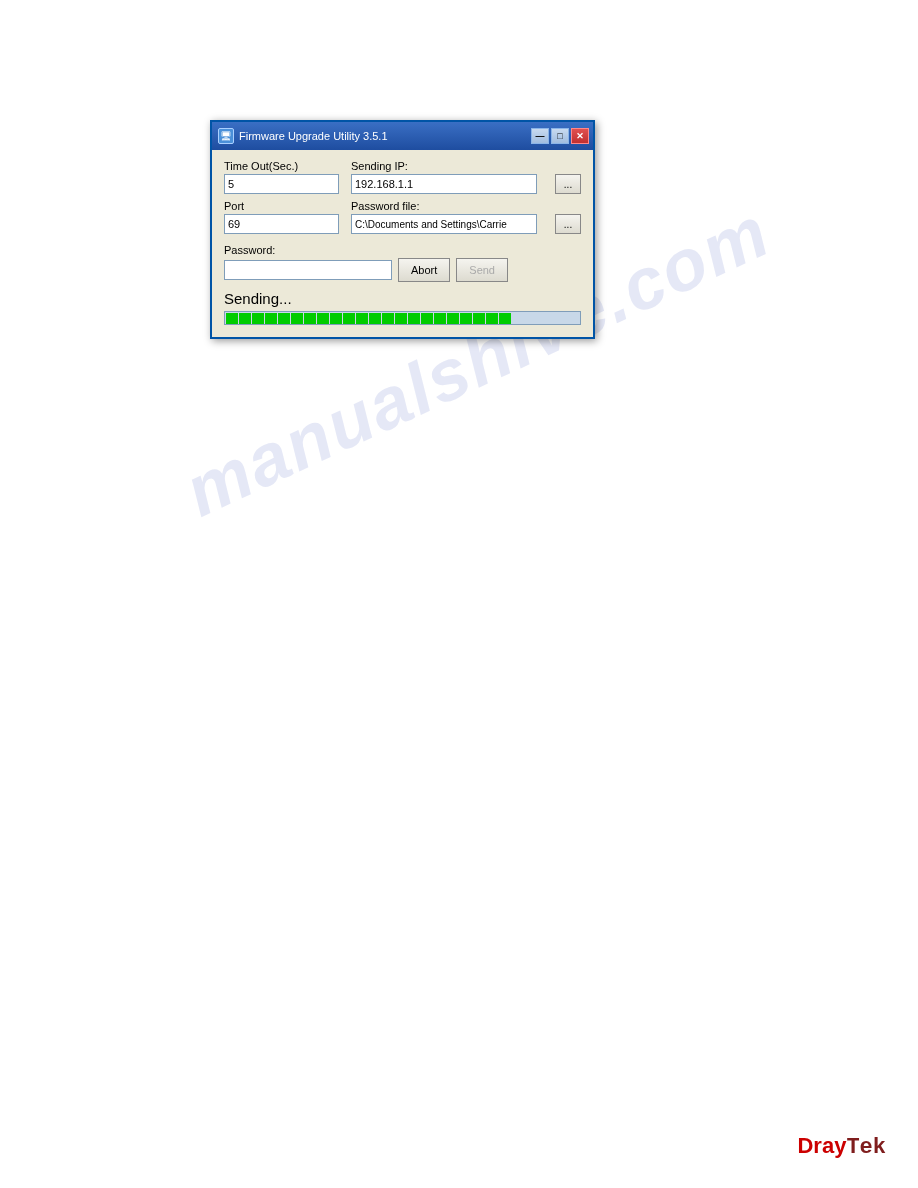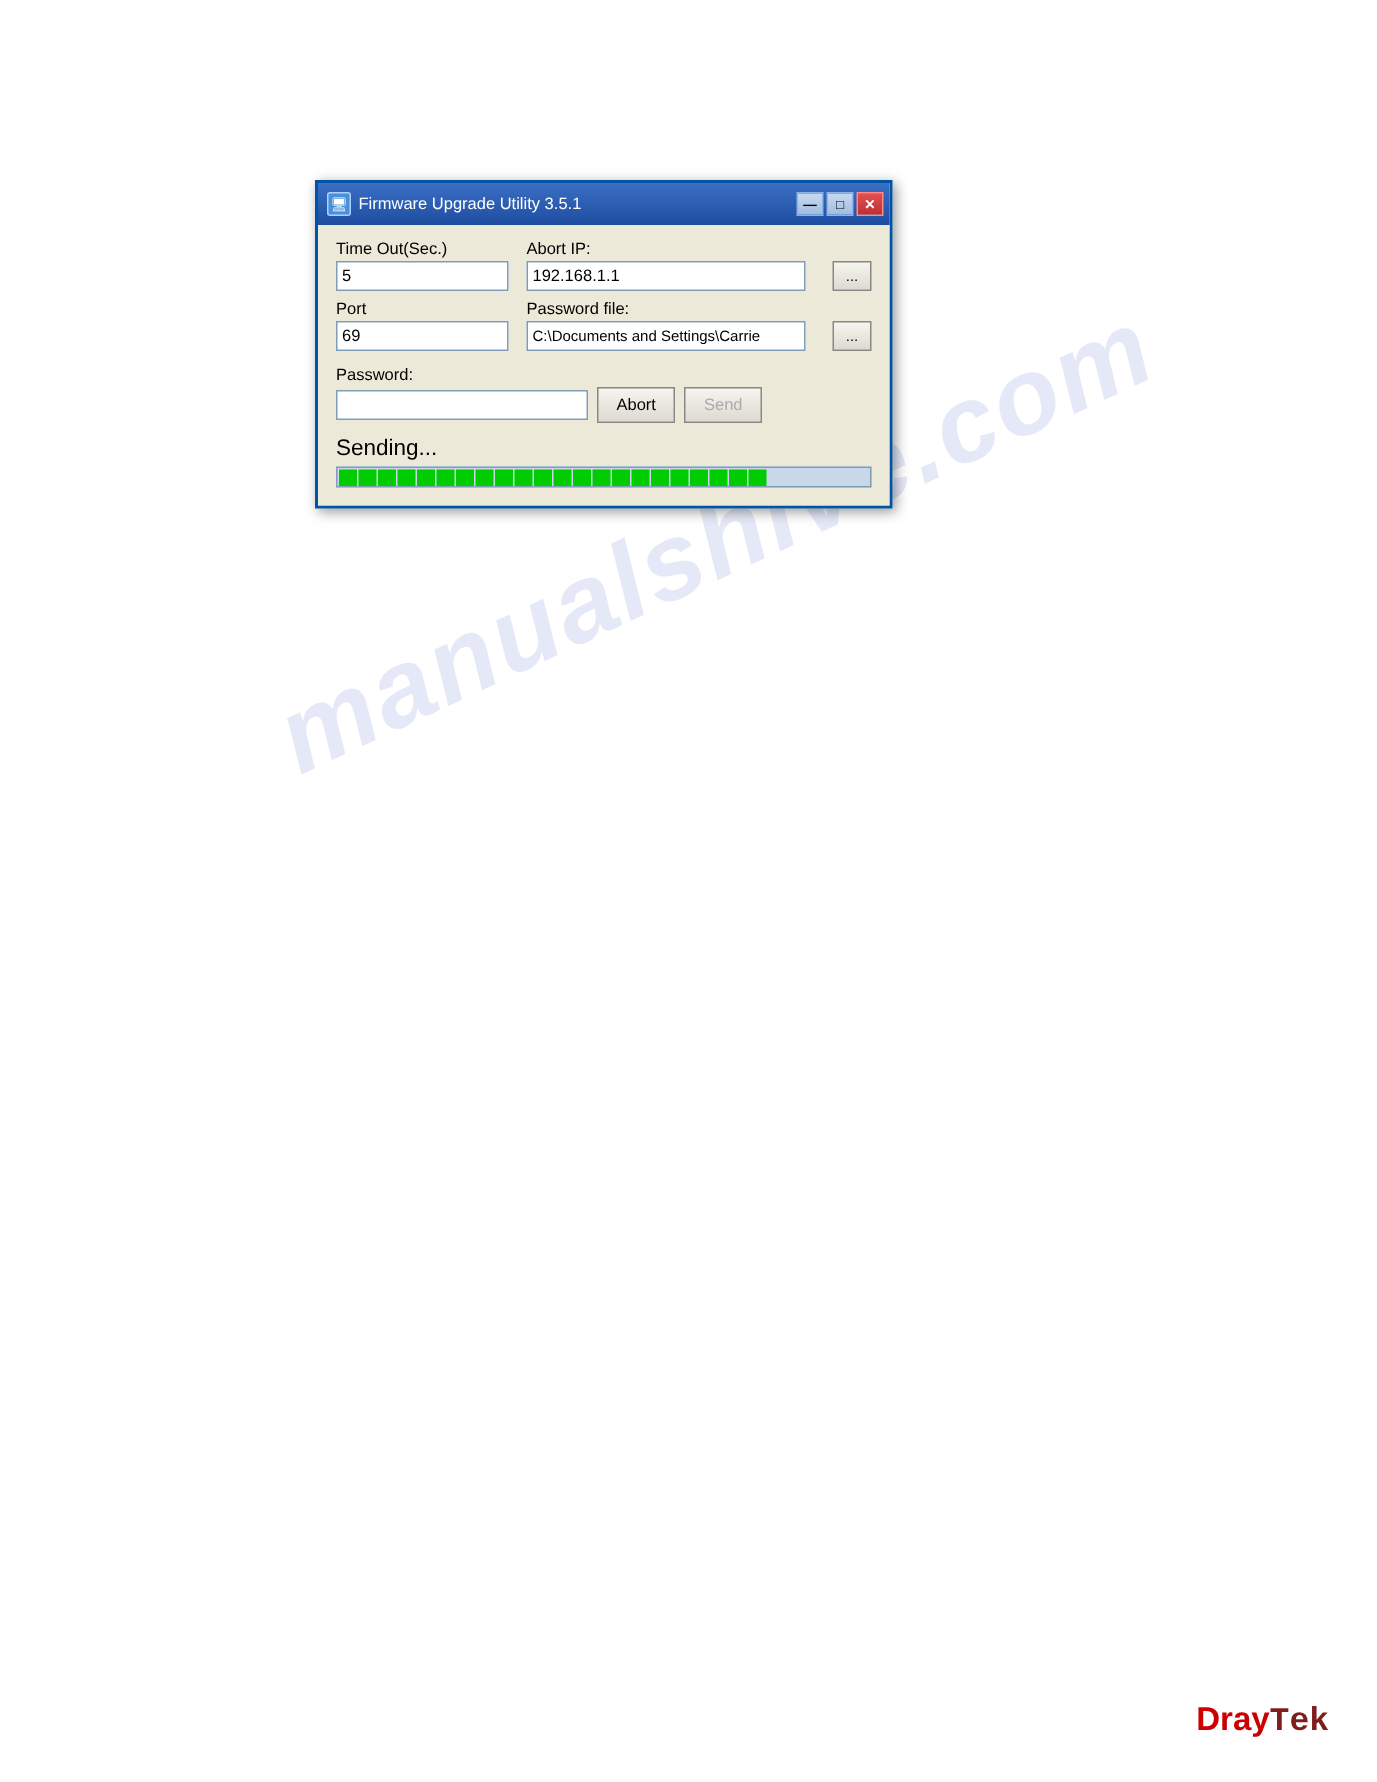--- a/index.html
+++ b/index.html
@@ -275,21 +275,21 @@
   </div>
 
   <div class="window-content">
 
     <div class="form-row">
       <div class="form-group left">
         <label class="form-label">Time Out(Sec.)</label>
         <input class="form-input" type="text" value="5" style="">
       </div>
       <div class="form-group right">
-        <label class="form-label">Abort IP:</label>
+        <label class="form-label">Sending IP:</label>
         <div class="input-with-btn">
           <input class="form-input" type="text" value="192.168.1.1" style="">
           <button class="browse-btn">...</button>
         </div>
       </div>
     </div>
 
     <div class="form-row">
       <div class="form-group left">
         <label class="form-label">Port</label>

